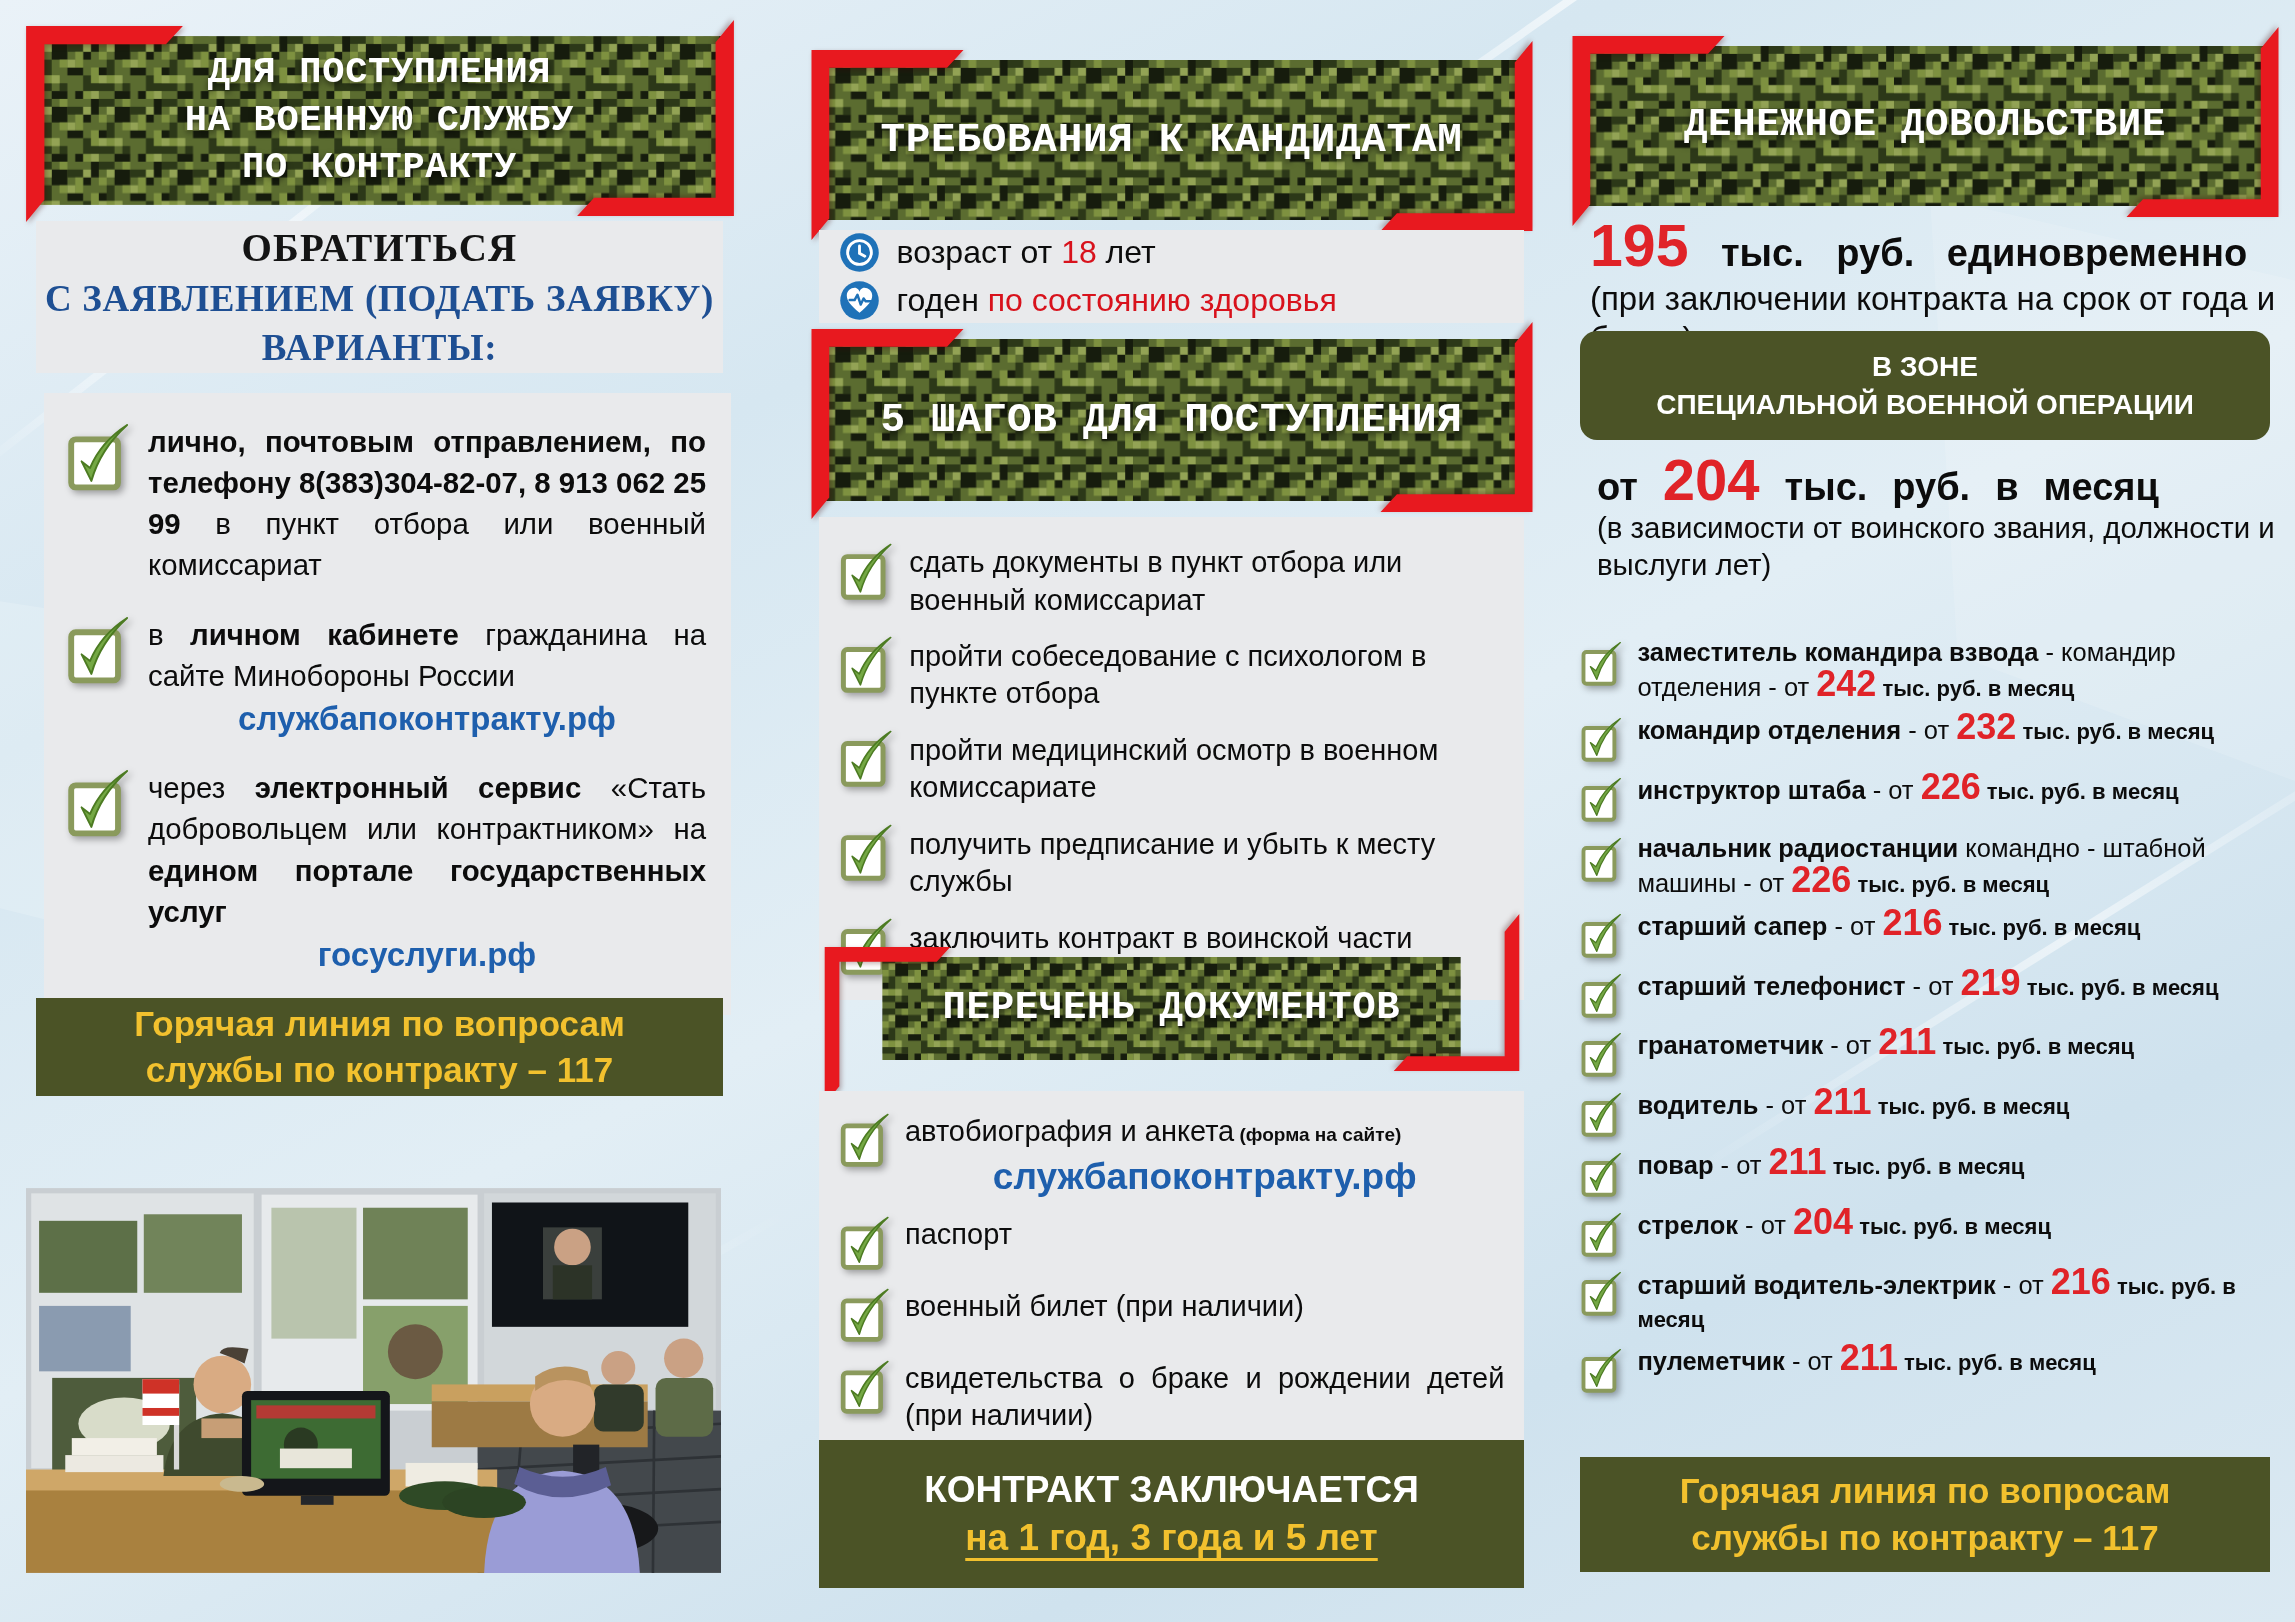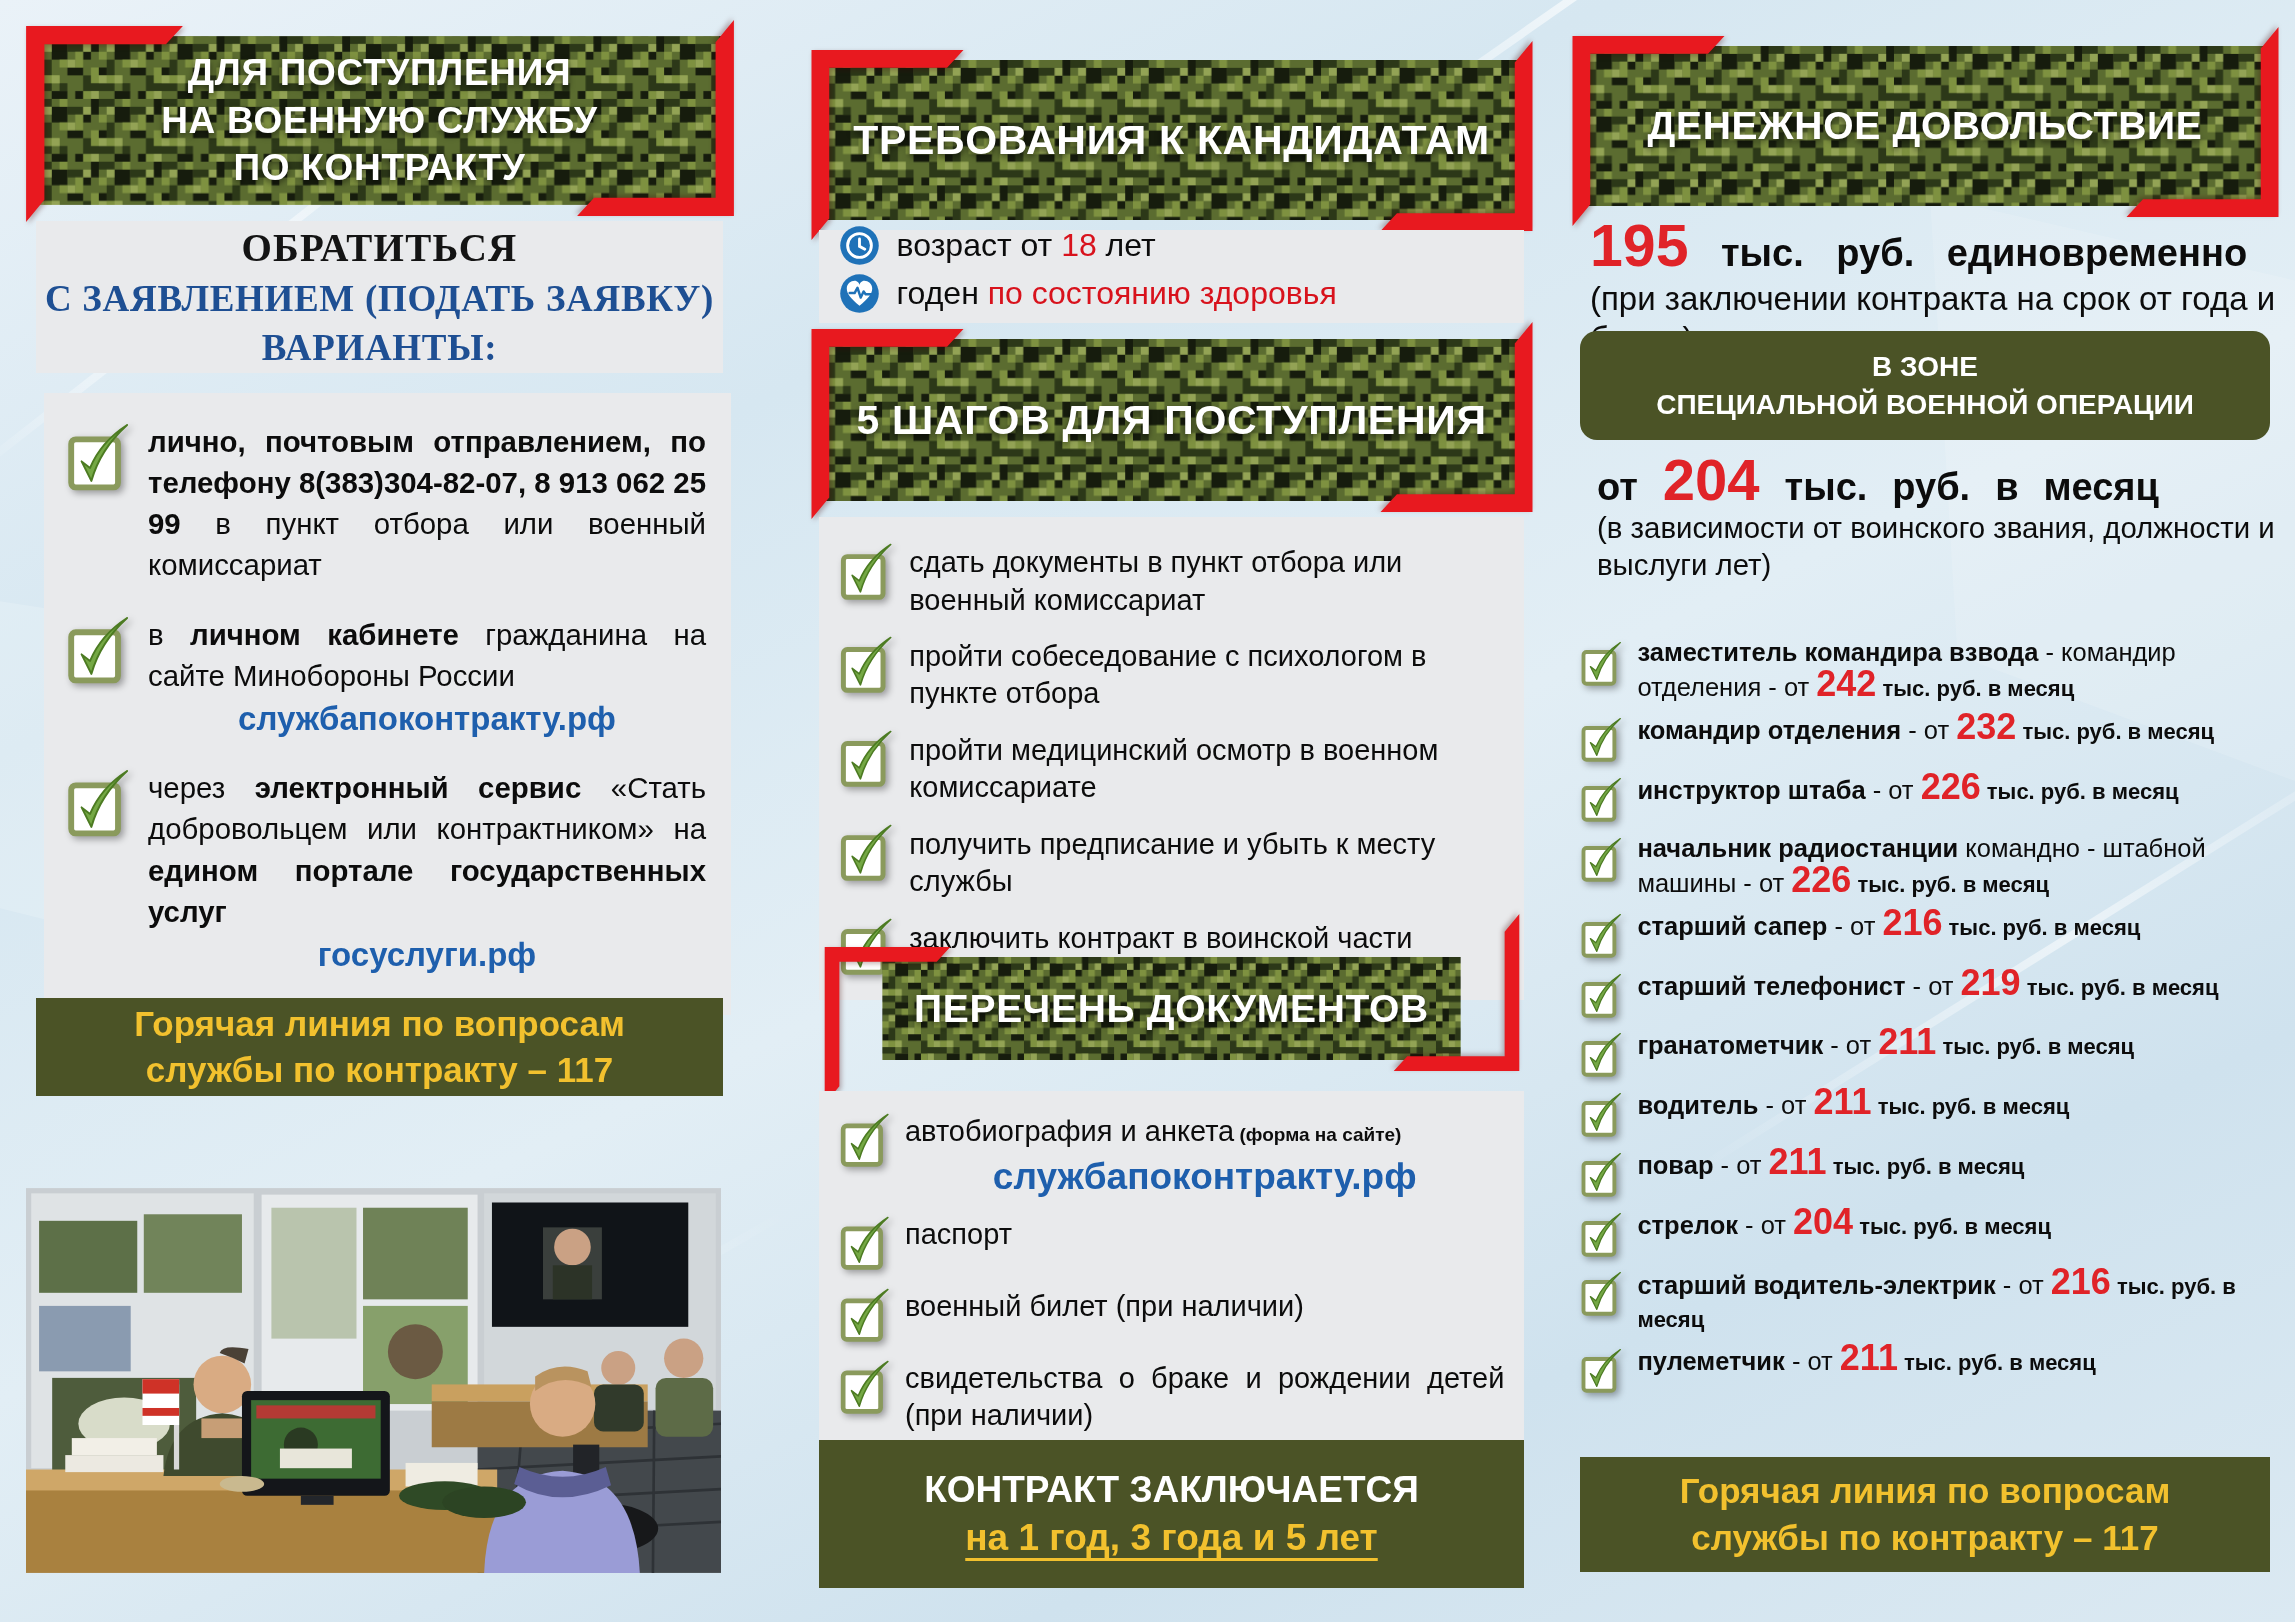--- a/index.html
+++ b/index.html
@@ -10,21 +10,21 @@
   .streak{position:absolute;height:7.9px;opacity:.8;pointer-events:none;
           background:linear-gradient(90deg,rgba(255,255,255,0),rgba(255,255,255,.9),rgba(255,255,255,0));}
   .shape{position:absolute;pointer-events:none;background:rgba(255,255,255,.35);
          clip-path:polygon(0 0,100% 18%,82% 100%,6% 78%);}
   
   .camo{position:absolute;}
   .camo .camo-bg{position:absolute;left:0;top:0;width:100%;height:100%;display:block;}
   .camo .camo-title{position:absolute;inset:0;display:flex;flex-direction:column;align-items:center;justify-content:center;
         color:#fff;font-weight:bold;text-align:center;letter-spacing:0.7px;
         text-shadow:0 2.6px 6.5px rgba(0,0,0,.55);}
-  .camo .camo-title .tl{line-height:1.28;}
+  .camo .camo-title .tl{line-height:1.28;font-family:Liberation Mono, monospace;}
   .rib{position:absolute;filter:drop-shadow(2px 2px 2.6px rgba(60,0,0,.3));}
   .rib.tl{left:-10.5px;top:-10.5px;}
   .rib.br{right:-10.5px;bottom:-10.5px;transform:rotate(180deg);}
   
   .panel{position:absolute;background:#e9eaec;}
   .olive{position:absolute;background:#4b5326;display:flex;flex-direction:column;justify-content:center;align-items:center;text-align:center;}
   .olive .yellow{color:#f2c12e;font-weight:bold;}
   
   #l-header{left:36px;top:36px;width:687px;height:169px;}
   #l-header .camo-title{font-size:37px;}
@@ -40,21 +40,21 @@
   .option-text{font-size:29.4px;line-height:1.4;text-align:justify;}
   .seg-b{font-weight:bold;}
   .site-link{display:block;text-align:center;color:#1e5fad;font-weight:bold;font-size:33px;margin-top:3.9px;}
   #l-hotline{left:36px;top:998px;width:687px;height:98px;}
   #l-hotline .yellow{font-size:35px;line-height:1.32;}
   #l-photo{position:absolute;left:26px;top:1188px;width:695px;height:385px;}
   
   #m-h1{left:819px;top:60px;width:705px;height:160px;}
   #m-h1 .camo-title{font-size:41px;}
   #m-req{left:819px;top:230px;width:705px;height:93px;box-sizing:border-box;padding:9.2px 19.6px;
-         display:flex;flex-direction:column;justify-content:flex-end;gap:6.5px;}
+         display:flex;flex-direction:column;justify-content:center;gap:6.5px;}
   .req-row{display:flex;align-items:center;gap:17px;}
   .req-icon{width:41px;height:41px;flex:0 0 auto;}
   .req-text{font-size:32px;}
   .red-t{color:#d8121c;}
   #m-h2{left:819px;top:339px;width:705px;height:162px;}
   #m-h2 .camo-title{font-size:41px;}
   #m-steps{left:819px;top:517px;width:705px;min-height:424px;box-sizing:border-box;padding:23.6px 19.6px 6.5px 19.6px;}
   .step{display:flex;gap:15.7px;margin-bottom:15.7px;align-items:flex-start;}
   .step-text{font-size:29px;line-height:1.28;padding-top:3.9px;}
   #m-h3{left:819px;top:957px;width:705px;height:103px;}

